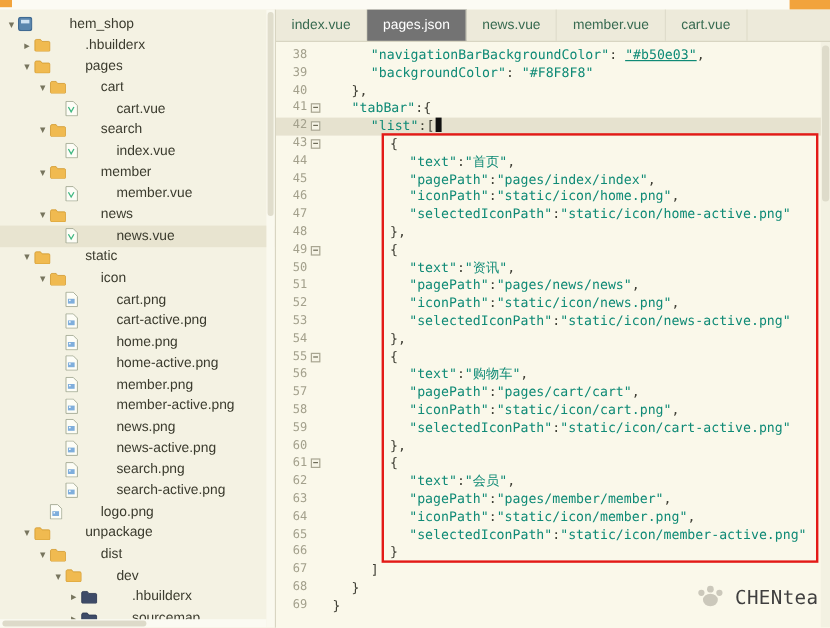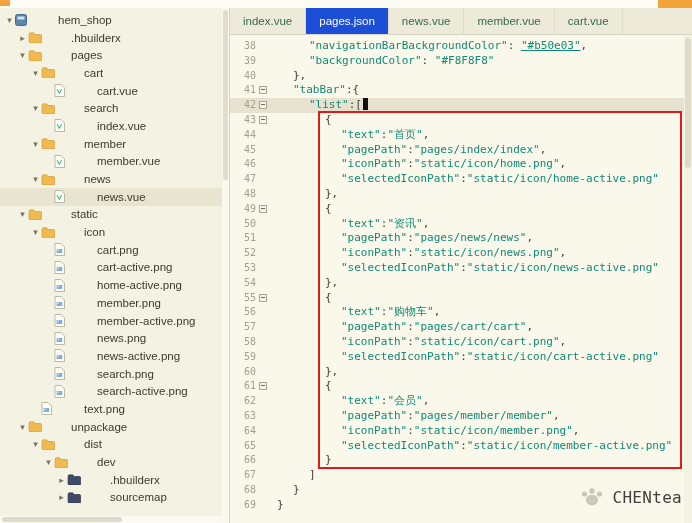--- a/index.html
+++ b/index.html
@@ -214,20 +214,31 @@
         </div>
         <div class="trow" style="padding-left: 43px;">
           <span class="chev"></span>
           <span class="ficon">
             <svg width="11" height="13" viewBox="0 0 11 13">
               <path d="M1 .5h6L10.5 4v8.5H1z" fill="#FDFDF6" stroke="#A6AC97" stroke-width="0.8"></path>
               <rect x="2.6" y="6" width="5.6" height="4" fill="#7FAEDC"></rect>
               <circle cx="4.2" cy="7.3" r="0.7" fill="#FFF"></circle>
             </svg>
           </span>
+          <span class="tlabel">home.png</span>
+        </div>
+        <div class="trow" style="padding-left: 43px;">
+          <span class="chev"></span>
+          <span class="ficon">
+            <svg width="11" height="13" viewBox="0 0 11 13">
+              <path d="M1 .5h6L10.5 4v8.5H1z" fill="#FDFDF6" stroke="#A6AC97" stroke-width="0.8"></path>
+              <rect x="2.6" y="6" width="5.6" height="4" fill="#7FAEDC"></rect>
+              <circle cx="4.2" cy="7.3" r="0.7" fill="#FFF"></circle>
+            </svg>
+          </span>
           <span class="tlabel">home-active.png</span>
         </div>
         <div class="trow" style="padding-left: 43px;">
           <span class="chev"></span>
           <span class="ficon">
             <svg width="11" height="13" viewBox="0 0 11 13">
               <path d="M1 .5h6L10.5 4v8.5H1z" fill="#FDFDF6" stroke="#A6AC97" stroke-width="0.8"></path>
               <rect x="2.6" y="6" width="5.6" height="4" fill="#7FAEDC"></rect>
               <circle cx="4.2" cy="7.3" r="0.7" fill="#FFF"></circle>
             </svg>
@@ -291,21 +302,21 @@
         </div>
         <div class="trow" style="padding-left: 30px;">
           <span class="chev"></span>
           <span class="ficon">
             <svg width="11" height="13" viewBox="0 0 11 13">
               <path d="M1 .5h6L10.5 4v8.5H1z" fill="#FDFDF6" stroke="#A6AC97" stroke-width="0.8"></path>
               <rect x="2.6" y="6" width="5.6" height="4" fill="#7FAEDC"></rect>
               <circle cx="4.2" cy="7.3" r="0.7" fill="#FFF"></circle>
             </svg>
           </span>
-          <span class="tlabel">text.png</span>
+          <span class="tlabel">logo.png</span>
         </div>
         <div class="trow" style="padding-left: 17px;">
           <span class="chev">▾</span>
           <span class="ficon">
             <svg width="14" height="11" viewBox="0 0 16 13">
               <path d="M1 2.5C1 1.7 1.7 1 2.5 1h4L8 3h6.5c.8 0 1.5.7 1.5 1.5v7c0 .8-.7 1.5-1.5 1.5h-12C1.7 13 1 12.3 1 11.5z" fill="#F0BA50" stroke="#D1992F" stroke-width="0.8"></path>
             </svg>
           </span>
           <span class="tlabel">unpackage</span>
         </div>
@@ -350,21 +361,21 @@
         <div class="thumb"></div>
       </div>
     <div class="side-hscroll">
         <div class="thumb"></div>
       </div>
   </aside>
 
   <div class="editor-pane">
     <div class="tabbar" id="tabbar">
         <div class="tab">index.vue</div>
-        <div class="tab active" style="background: #1d4ed8;">pages.json</div>
+        <div class="tab active" style="background: #737373;">pages.json</div>
         <div class="tab">news.vue</div>
         <div class="tab">member.vue</div>
         <div class="tab">cart.vue</div>
       </div>
 
     <div class="editor">
       <div id="codelines">
           <div class="cline"><span class="lnum">38</span><span class="lfold"></span><span class="lcode" style="padding-left: 40px;"><span class="tok-s">"navigationBarBackgroundColor"</span><span class="tok-p">: </span><span class="tok-u">"#b50e03"</span><span class="tok-p">,</span></span></div>
           <div class="cline"><span class="lnum">39</span><span class="lfold"></span><span class="lcode" style="padding-left: 40px;"><span class="tok-s">"backgroundColor"</span><span class="tok-p">: </span><span class="tok-s">"#F8F8F8"</span></span></div>
           <div class="cline"><span class="lnum">40</span><span class="lfold"></span><span class="lcode" style="padding-left: 24px;"><span class="tok-p">},</span></span></div>

